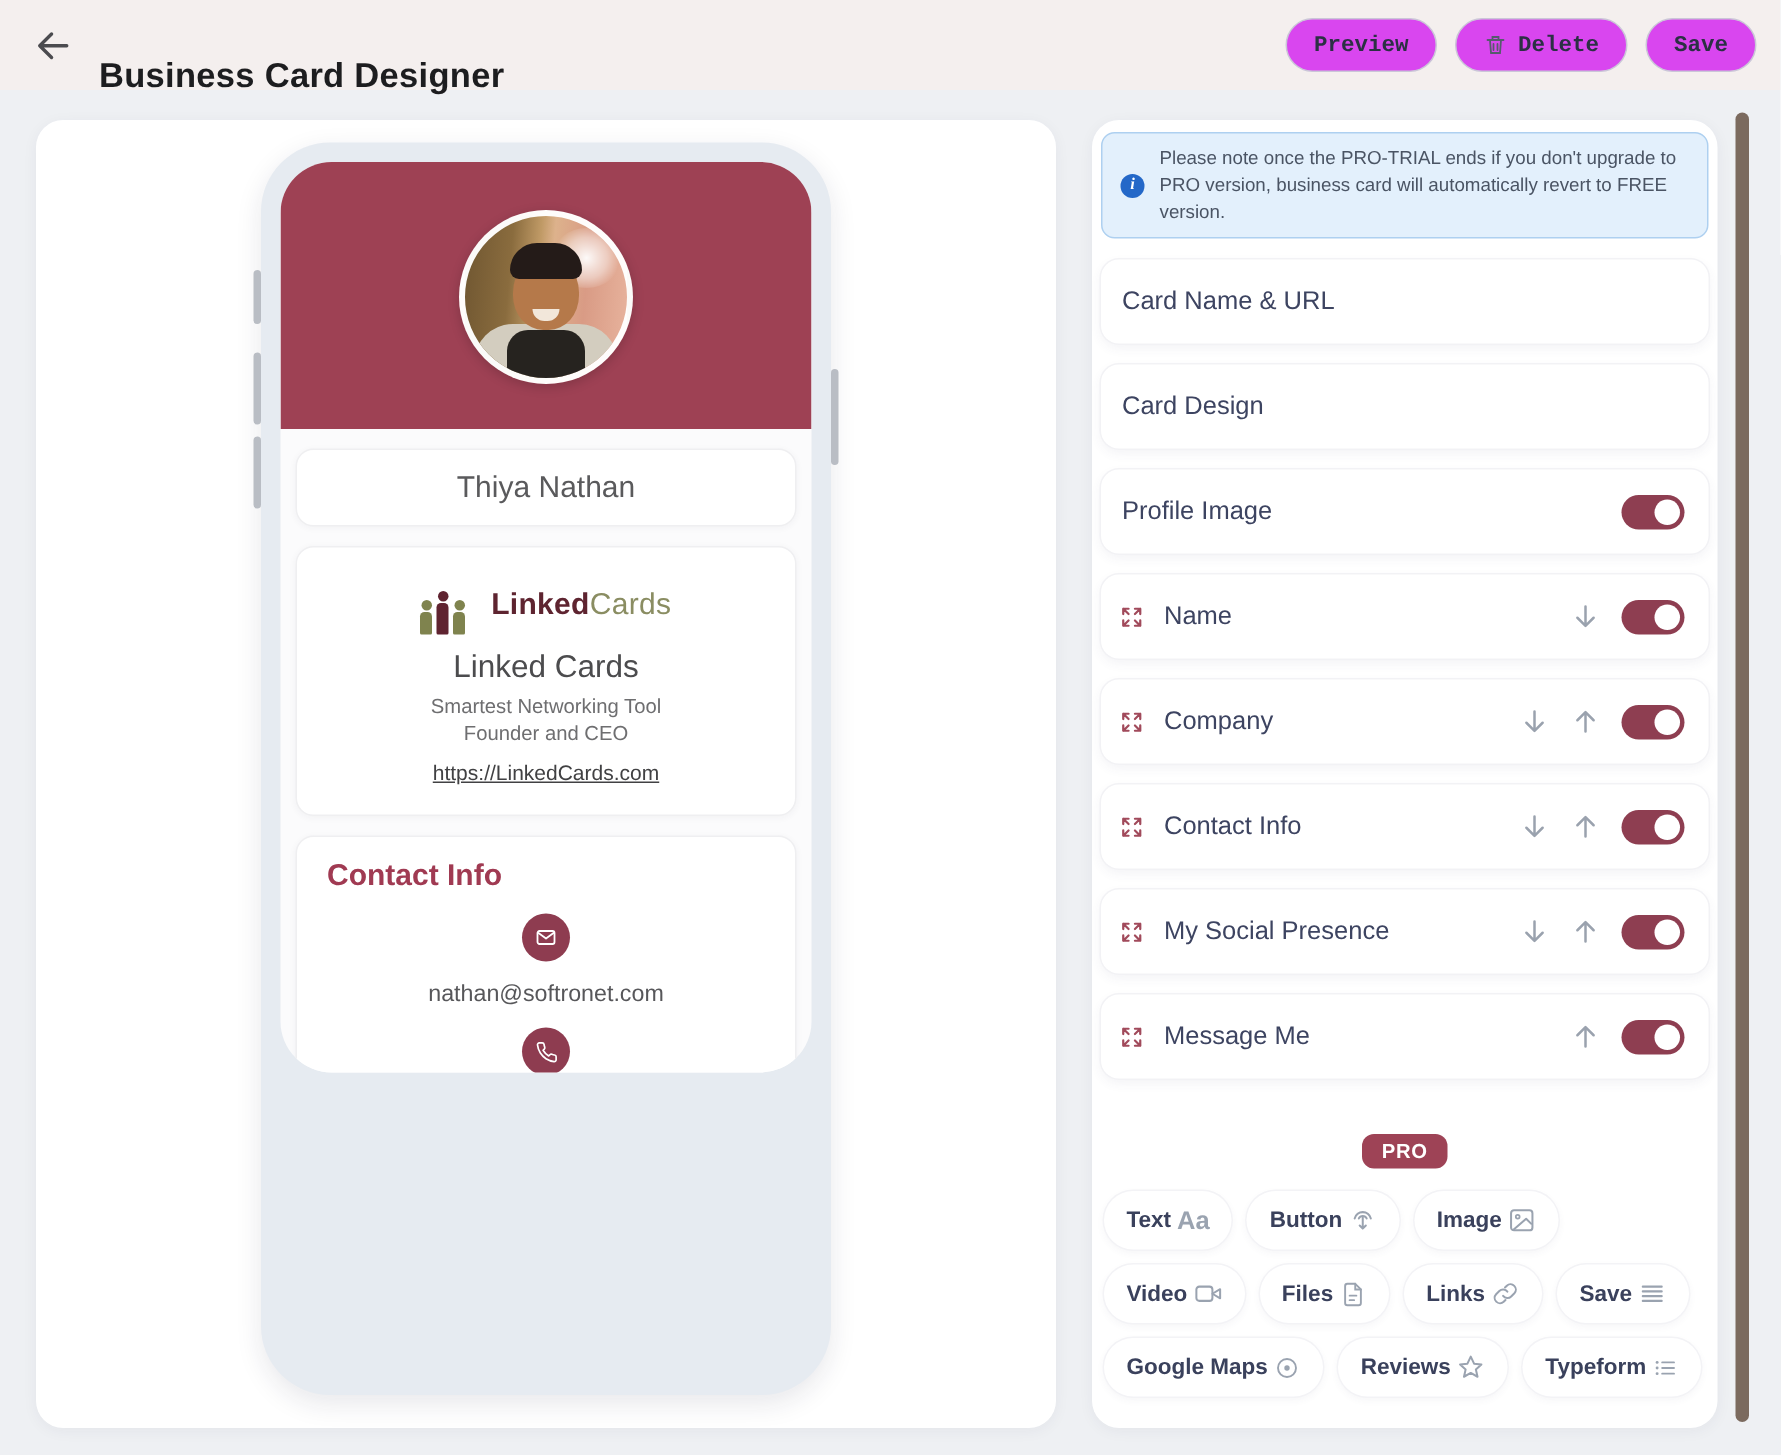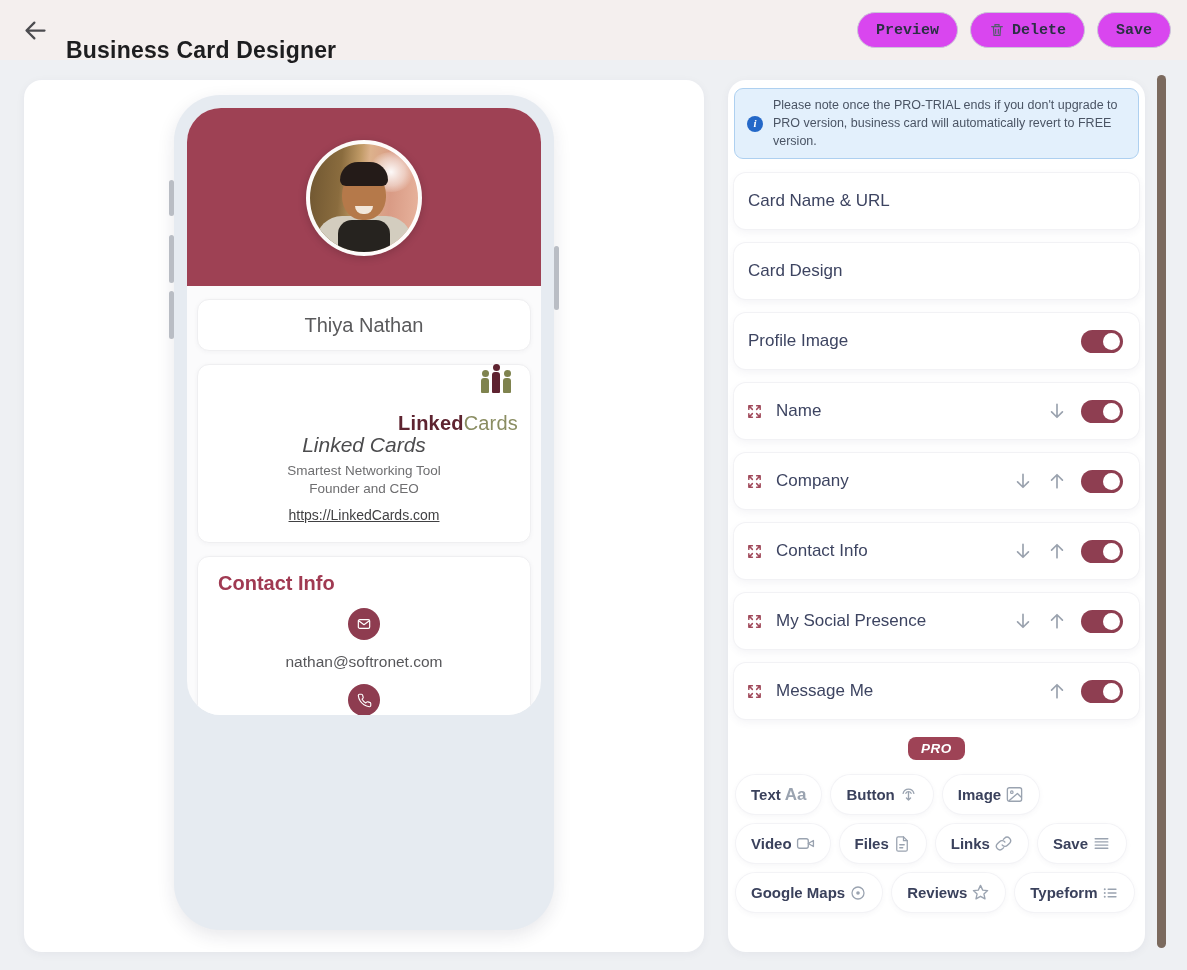--- a/index.html
+++ b/index.html
@@ -88,31 +88,31 @@
 
   .screen-body { padding:0 10px; }
   .mini-card {
     background:#fff; border:1px solid #efeff1; border-radius:12px;
     box-shadow:0 1px 5px rgba(40,40,70,.045);
     margin-top:13px;
   }
   .name-card { height:52px; display:flex; align-items:center; justify-content:center;
     font-size:20px; color:#5a5a5c; }
   .company-card { padding:18px 12px 18px; text-align:center; }
-  .logo-row { display:flex; align-items:flex-end; justify-content:center; gap:10px; height:40px;flex-direction:column; }
+  .logo-row { display:flex; align-items:flex-end; justify-content:center; gap:10px; height:40px; }
   .logo-people { display:flex; align-items:flex-end; gap:3px; margin-right:7px; position:relative; }
   .lp { display:flex; flex-direction:column; align-items:center; }
   .lp .head { width:7px; height:7px; border-radius:50%; }
   .lp .bodyp { width:8px; border-radius:3px 3px 1px 1px; margin-top:1px; }
   .lp.olive .head { background:#7f834e; } .lp.olive .bodyp { background:#7f834e; height:15px; }
   .lp.maroon .head { background:#5f2330; } .lp.maroon .bodyp { background:#5f2330; height:21px; }
   .logo-text { font-size:20px; font-weight:700; letter-spacing:.2px; line-height:40px; }
   .logo-text .t1 { color:#5e2430; }
   .logo-text .t2 { color:#8a8d62; font-weight:400; }
-  .company-name { font-size:21px; color:#4c4c4e; margin-top:10px;font-style:italic; }
+  .company-name { font-size:21px; color:#4c4c4e; margin-top:10px; }
   .company-sub { font-size:13.5px; color:#6e6e70; margin-top:6px; }
   .company-role { font-size:13.5px; color:#6e6e70; margin-top:3px; }
   .company-link { display:inline-block; font-size:14px; color:#414143; margin-top:11px; text-decoration:underline; }
   .contact-card { padding:15px 20px 18px; }
   .contact-heading { font-size:20px; font-weight:700; color:#a03a52; }
   .contact-row { display:flex; align-items:center; gap:13px; margin-top:13px;flex-direction:column; }
   .contact-bubble { width:32px; height:32px; border-radius:50%; background:#8e3c50;
     display:flex; align-items:center; justify-content:center; color:#fff; flex:0 0 32px; }
   .contact-text { font-size:15.5px; color:#57575a; }
 
@@ -139,21 +139,21 @@
   .row-spacer { flex:1; }
   .arrow-btn { color:#9aa2ae; display:flex; margin-left:14px; cursor:pointer; }
   .toggle {
     width:42px; height:23px; border-radius:12px; background:#8e3e51;
     position:relative; margin-left:14px; cursor:pointer; flex:0 0 42px;
   }
   .toggle .knob {
     position:absolute; right:3px; top:3px; width:17px; height:17px;
     border-radius:50%; background:#fff;
   }
-  .pro-wrap { display:flex; justify-content:center; margin-top:18px;font-style:italic; }
+  .pro-wrap { display:flex; justify-content:center; margin-top:37px; }
   .pro-badge {
     background:#9e4356; color:#fff; font-size:13.5px; font-weight:700;
     letter-spacing:.5px; padding:4px 13px; border-radius:8px;
   }
   .widgets { margin-top:15px; padding:0 2px; }
   .wrow { display:flex; gap:10px; margin-top:10px; }
   .wrow:first-child { margin-top:0; }
   .widget-btn {
     height:39px; background:#fff; border:none; border-radius:20px;
     box-shadow:0 0 0 1px #f3f3f6, 0 2px 6px rgba(70,70,110,.06);

